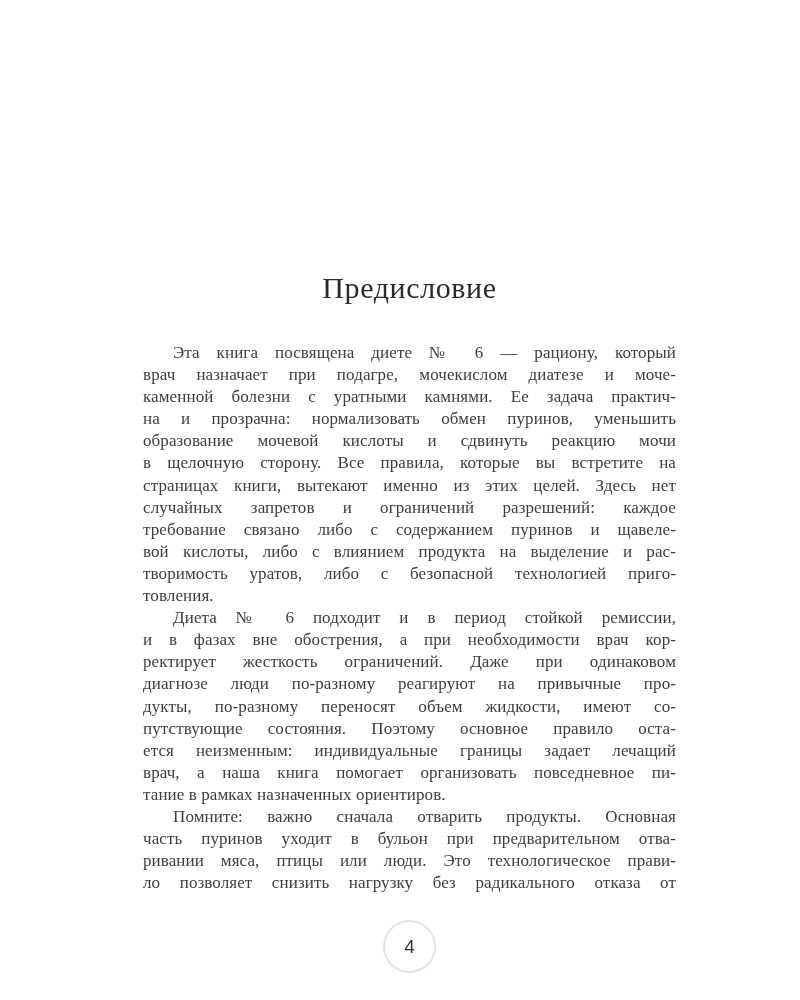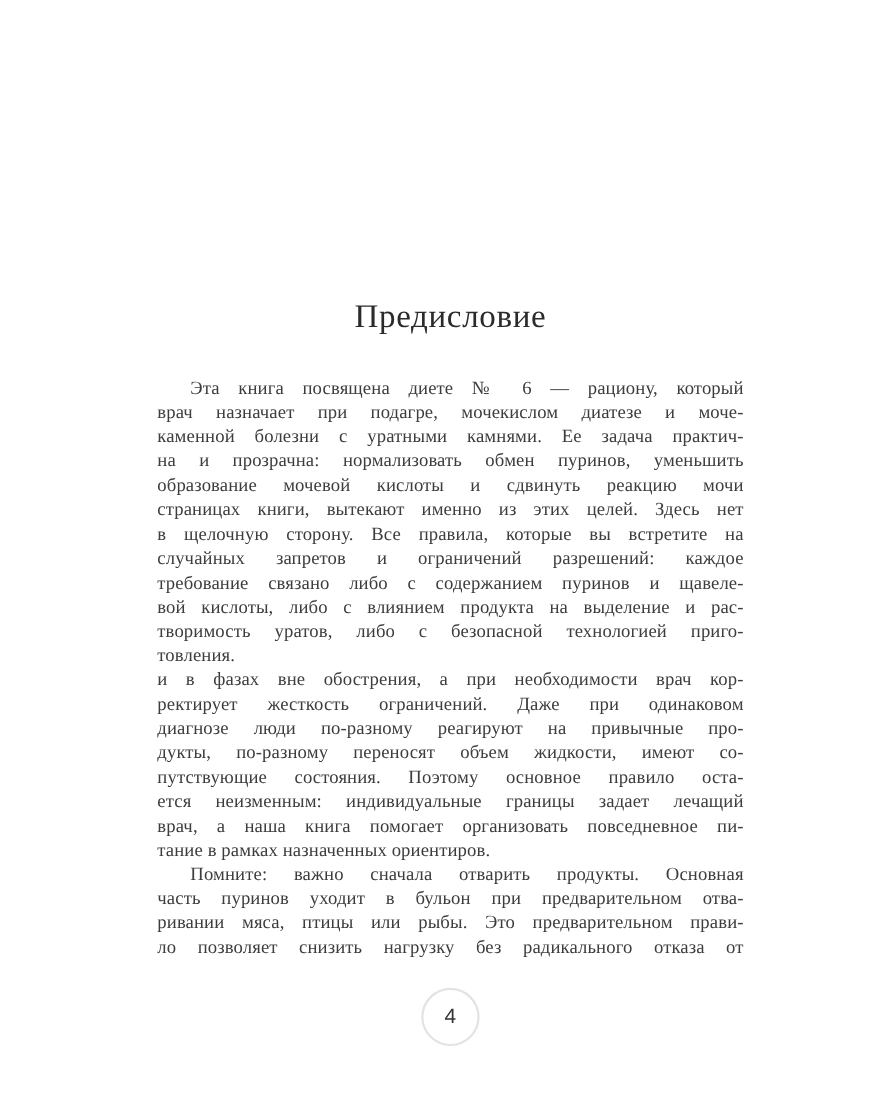--- a/index.html
+++ b/index.html
@@ -64,37 +64,38 @@
 
 <div class="page" style="background: rgb(255, 255, 255); margin-top: 36px;">
   <div class="content-col">
     <h1 class="title" style="color: rgb(43, 43, 43);">Предисловие</h1>
     <div class="body-text" id="body-text" style="color: rgb(61, 61, 61);">
         <div class="line first">Эта книга посвящена диете № 6 — рациону, который</div>
         <div class="line">врач назначает при подагре, мочекислом диатезе и моче-</div>
         <div class="line">каменной болезни с уратными камнями. Ее задача практич-</div>
         <div class="line">на и прозрачна: нормализовать обмен пуринов, уменьшить</div>
         <div class="line">образование мочевой кислоты и сдвинуть реакцию мочи</div>
+        <div class="line">в щелочную сторону. Все правила, которые вы встретите на</div>
         <div class="line">страницах книги, вытекают именно из этих целей. Здесь нет</div>
-        <div class="line">в щелочную сторону. Все правила, которые вы встретите на</div>
         <div class="line">случайных запретов и ограничений разрешений: каждое</div>
         <div class="line">требование связано либо с содержанием пуринов и щавеле-</div>
         <div class="line">вой кислоты, либо с влиянием продукта на выделение и рас-</div>
         <div class="line">творимость уратов, либо с безопасной технологией приго-</div>
         <div class="line end">товления.</div>
+        <div class="line first">Диета № 6 подходит и в период стойкой ремиссии,</div>
         <div class="line">и в фазах вне обострения, а при необходимости врач кор-</div>
         <div class="line">ректирует жесткость ограничений. Даже при одинаковом</div>
         <div class="line">диагнозе люди по-разному реагируют на привычные про-</div>
         <div class="line">дукты, по-разному переносят объем жидкости, имеют со-</div>
         <div class="line">путствующие состояния. Поэтому основное правило оста-</div>
         <div class="line">ется неизменным: индивидуальные границы задает лечащий</div>
         <div class="line">врач, а наша книга помогает организовать повседневное пи-</div>
         <div class="line end">тание в рамках назначенных ориентиров.</div>
         <div class="line first">Помните: важно сначала отварить продукты. Основная</div>
         <div class="line">часть пуринов уходит в бульон при предварительном отва-</div>
-        <div class="line">ривании мяса, птицы или рыбы. Это предварительном прави-</div>
+        <div class="line">ривании мяса, птицы или люди. Это технологическое прави-</div>
         <div class="line">ло позволяет снизить нагрузку без радикального отказа от</div>
       </div>
     <div class="page-number-circle" style="border: 2px solid rgb(227, 227, 227); color: rgb(51, 51, 51);">
       <span>4</span>
     </div>
   </div>
 </div>
 
 </body></html>

